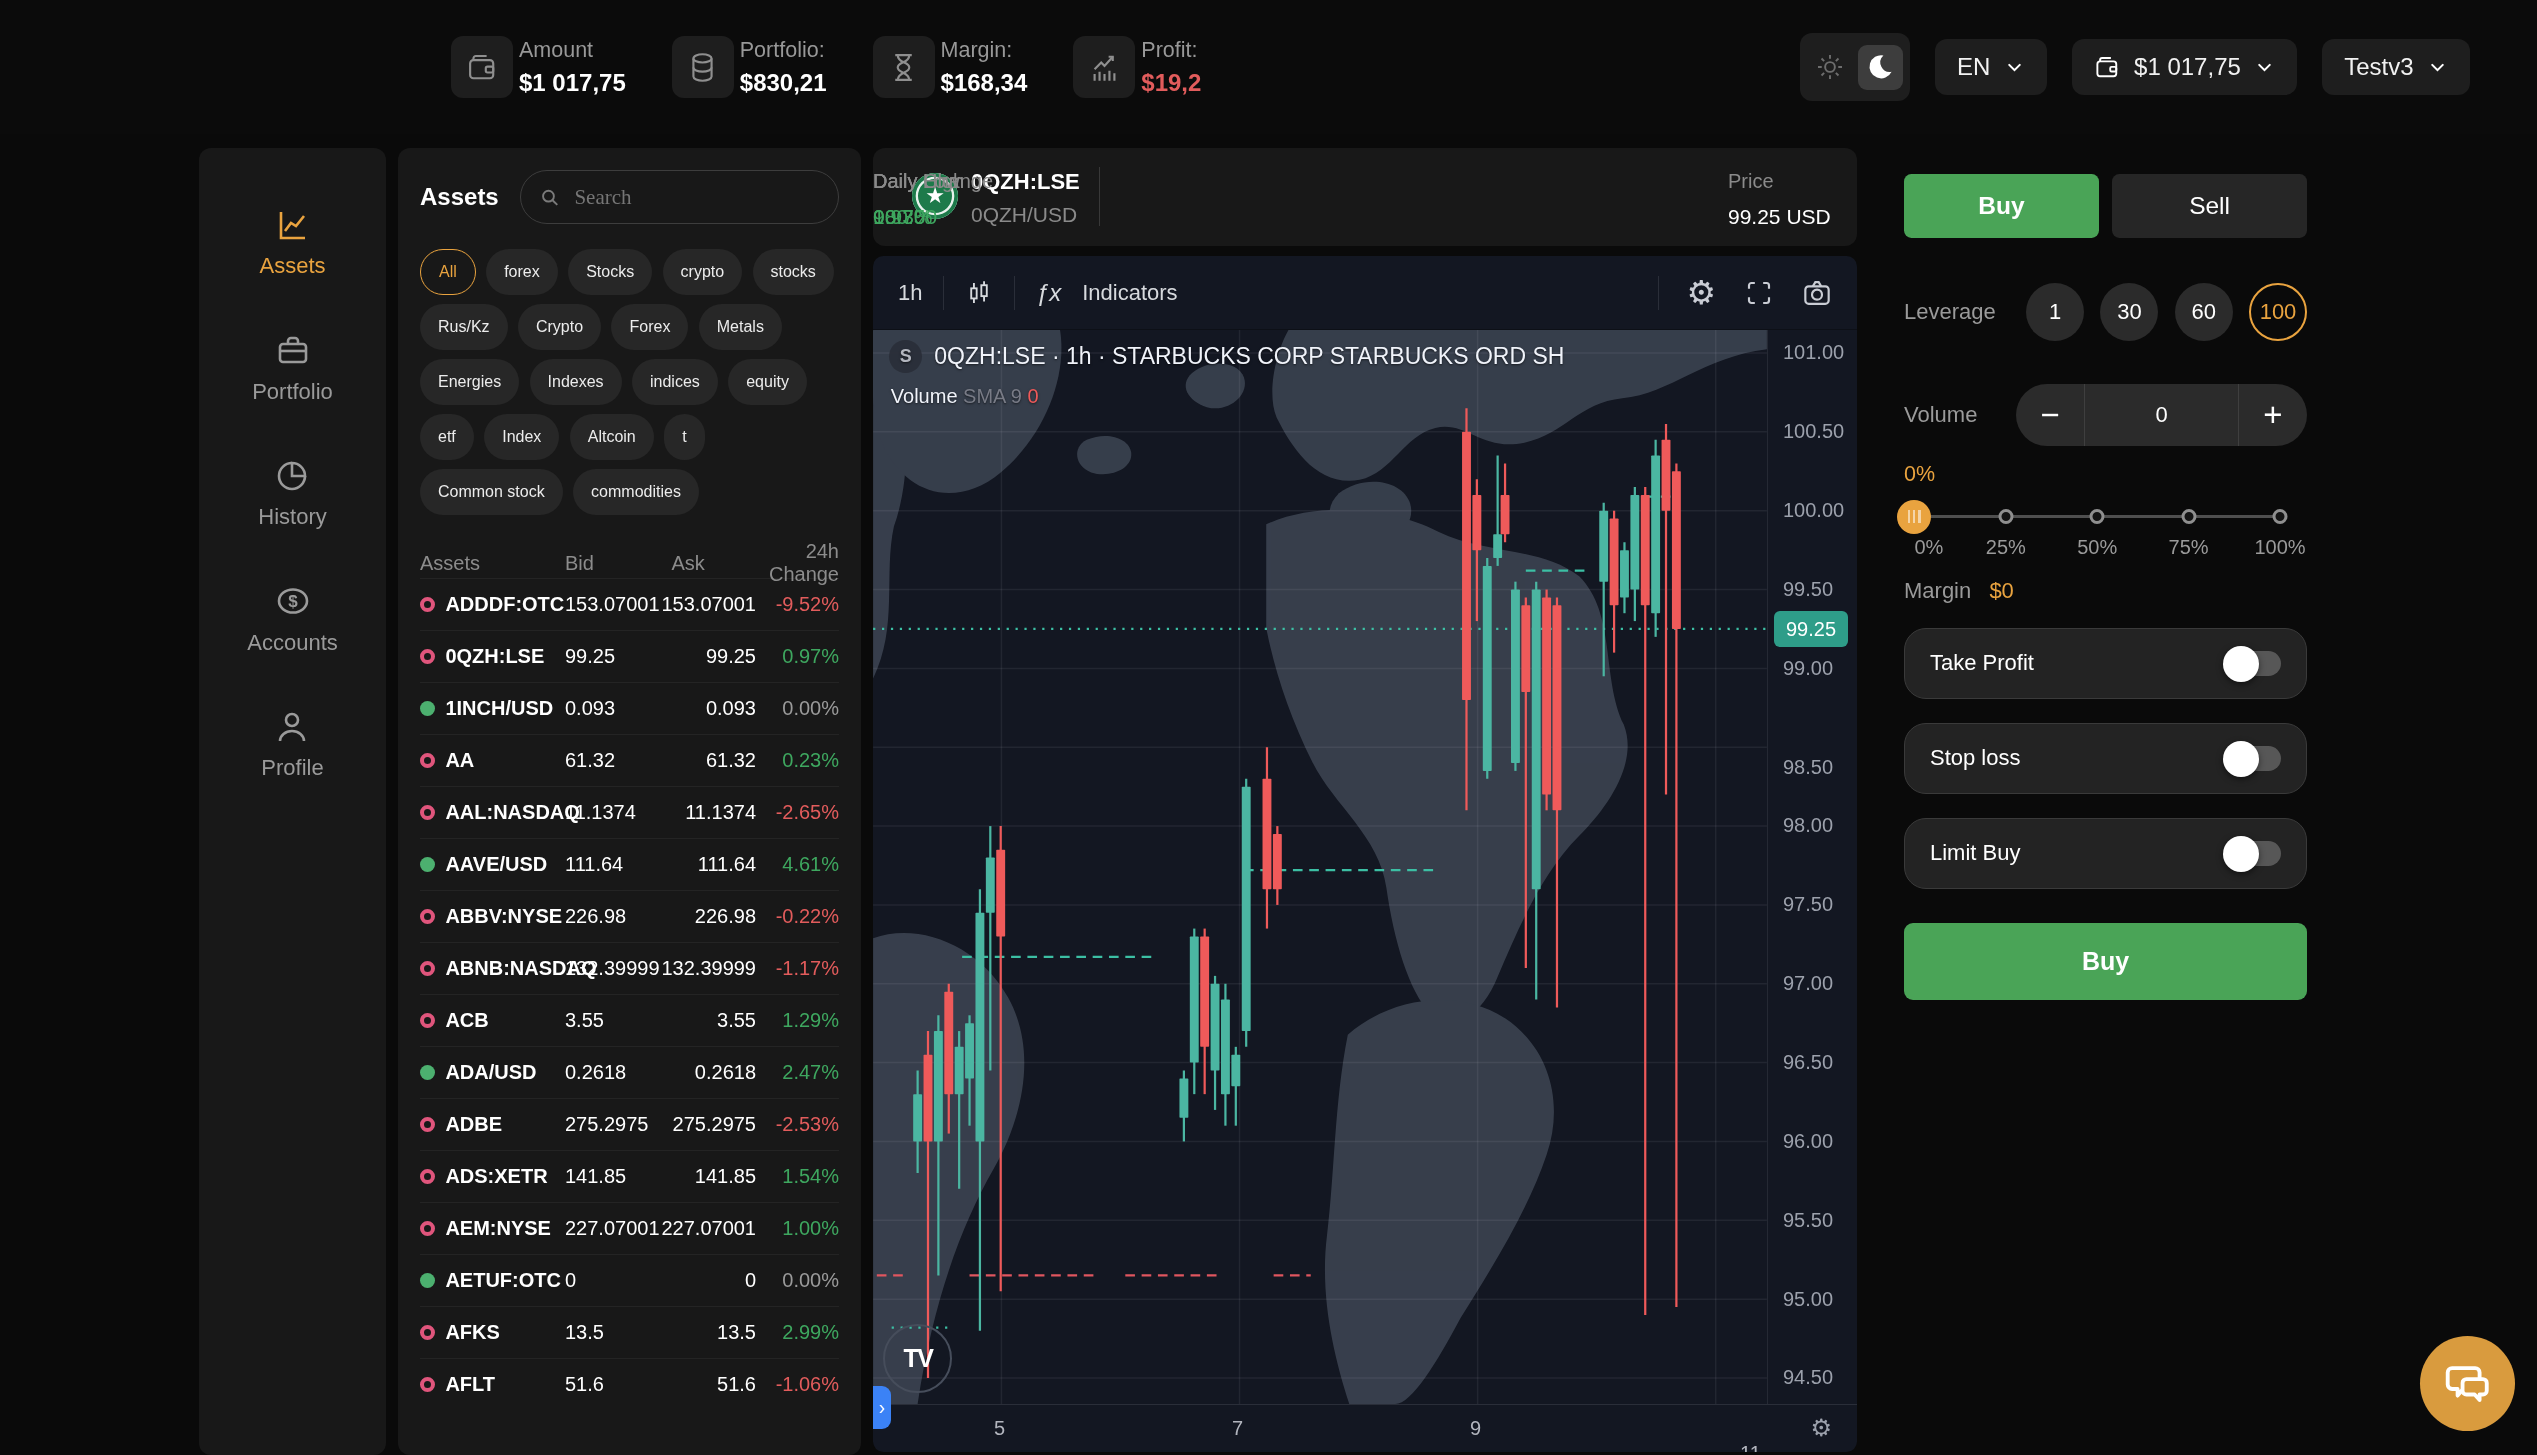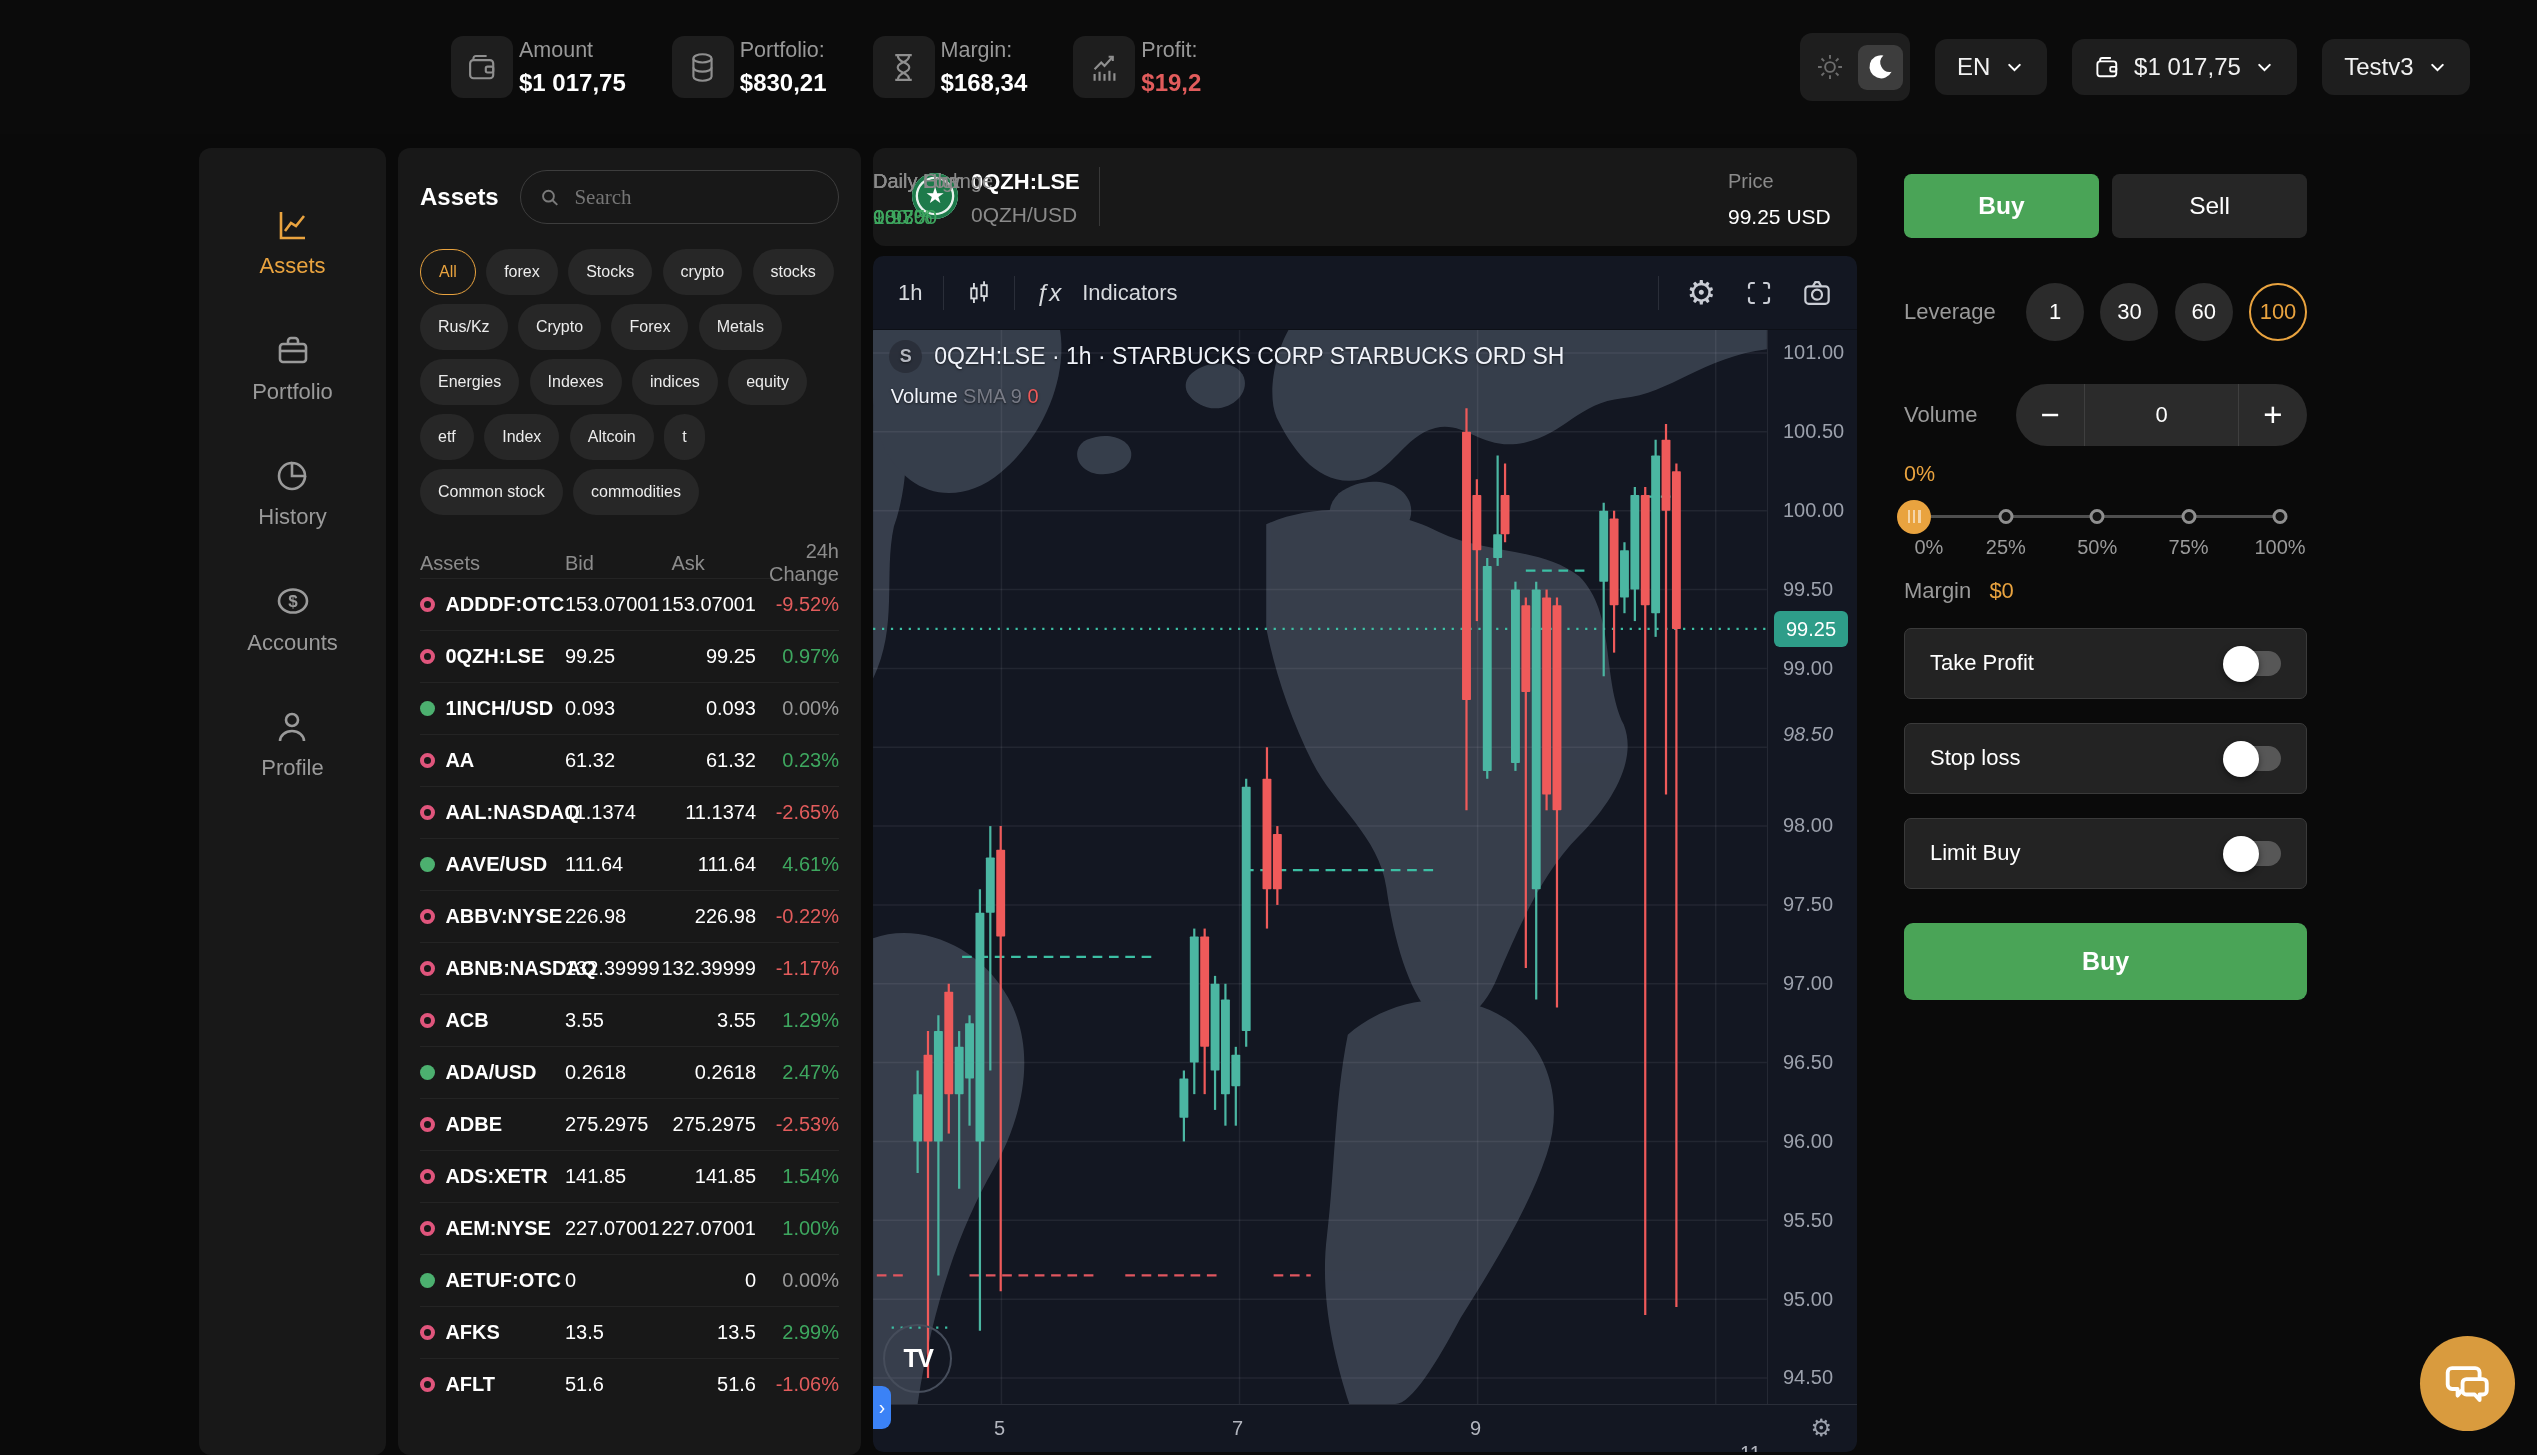--- a/index.html
+++ b/index.html
@@ -108,21 +108,21 @@
   .slider-block{margin-top:16.3px;position:relative;height:111px}
   .sl-val{font-size:21.5px;color:#E9A33F}
   .sl-rail{position:absolute;left:10.4px;right:27px;top:53px;height:3px;background:#4f4f4f}
   .sl-stop{position:absolute;top:-6.7px;width:9px;height:9px;border:3.7px solid #8f8f8f;border-radius:50%;background:#141414;transform:translateX(-50%)}
   .sl-handle{position:absolute;top:-15.6px;left:0;width:34px;height:34px;border-radius:50%;background:#E9A33F;transform:translateX(-50%);display:flex;align-items:center;justify-content:center;gap:3px;cursor:grab;z-index:2}
   .sl-handle i{display:block;width:2.2px;height:13.4px;background:rgba(255,255,255,.55)}
   .sl-labels{position:absolute;left:10.4px;right:27px;top:74px}
   .sl-lab{position:absolute;transform:translateX(-50%);font-size:20px;color:#9a9a9a}
   .margin-row{margin-top:4.5px;font-size:22px;color:#9a9a9a}
   .margin-row b{color:#E9A33F;font-weight:400;margin-left:12px}
-  .tog-card{margin-top:24px;height:71px;border-radius:7px;background:#232323;border:1.5px solid #3a3a3a;display:flex;align-items:center;padding:0 25px;box-sizing:border-box}
+  .tog-card{margin-top:24px;height:71px;border-radius:22px;background:#232323;border:1.5px solid #3a3a3a;display:flex;align-items:center;padding:0 25px;box-sizing:border-box}
   .tog-card:first-of-type{margin-top:37px}
   .tog-label{font-size:22px}
   .toggle{margin-left:auto;position:relative;width:55px;height:25px;border-radius:12.6px;background:#575757;cursor:pointer}
   .knob{position:absolute;left:-3px;top:-5.2px;width:36px;height:36px;border-radius:50%;background:#fff;box-shadow:0 2.2px 6px rgba(0,0,0,.5)}
   .submit-buy{margin-top:34px;height:77px;border-radius:9px;background:#4AA457;display:flex;align-items:center;justify-content:center;font-size:25px;font-weight:700;cursor:pointer}
 
   .chat-fab{position:absolute;left:2420px;top:1336px;width:95px;height:95px;border-radius:50%;background:#D99B3E;display:flex;align-items:center;justify-content:center;cursor:pointer;z-index:9}
 </style>
 </head>
 <body>
@@ -583,21 +583,21 @@
           <span class="vv">0</span>
         </div>
       </div>
 
       <div class="price-axis" id="price-axis">
           <div class="pa-label" style="top: 11px;">101.00</div>
           <div class="pa-label" style="top: 90px;">100.50</div>
           <div class="pa-label" style="top: 169px;">100.00</div>
           <div class="pa-label" style="top: 248px;">99.50</div>
           <div class="pa-label" style="top: 327px;">99.00</div>
-          <div class="pa-label" style="top: 393px; font-style: italic;">98.50</div>
+          <div class="pa-label" style="top: 426px;">98.50</div>
           <div class="pa-label" style="top: 484px;">98.00</div>
           <div class="pa-label" style="top: 563px;">97.50</div>
           <div class="pa-label" style="top: 642px;">97.00</div>
           <div class="pa-label" style="top: 721px;">96.50</div>
           <div class="pa-label" style="top: 800px;">96.00</div>
           <div class="pa-label" style="top: 879px;">95.50</div>
           <div class="pa-label" style="top: 958px;">95.00</div>
           <div class="pa-label" style="top: 1036px;">94.50</div>
           <div class="pa-badge" style="top: 281px;">99.25</div>
         </div>

